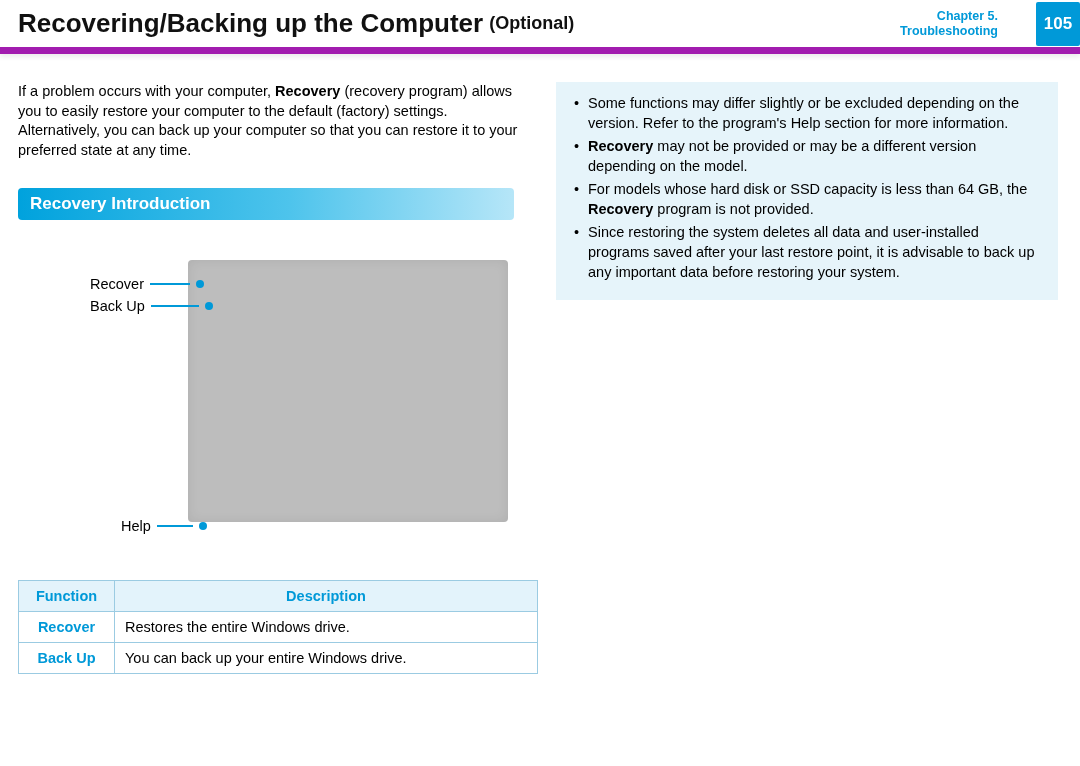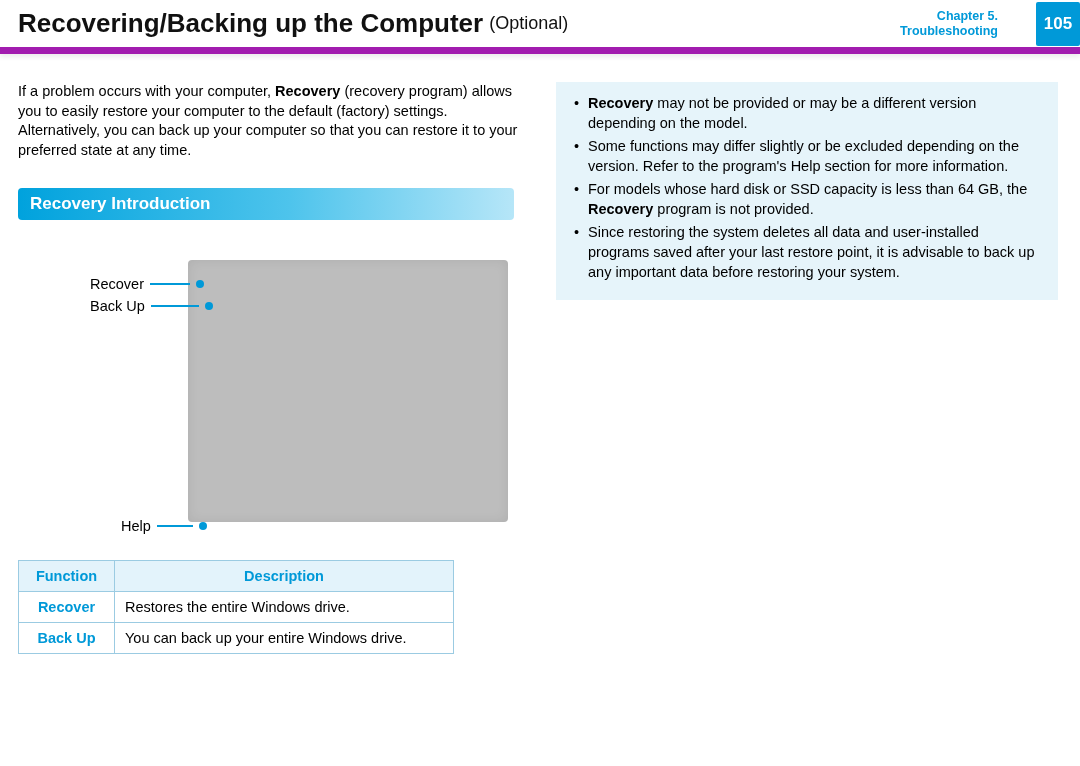--- a/index.html
+++ b/index.html
@@ -20,21 +20,21 @@
     box-shadow: 0 3px 5px rgba(0,0,0,0.08);
     height: 54px;
   }
   .title-main {
     font-size: 26px;
     font-weight: 700;
     color: #111;
   }
   .title-optional {
     font-size: 18px;
-    font-weight: 400;
+    font-weight: 700;
     margin-left: 6px;
     color: #111;
   }
   .header-right {
     margin-left: auto;
     display: flex;
     align-items: center;
     height: 100%;
     gap: 28px;
   }
@@ -108,21 +108,22 @@
     width: 8px; height: 8px; border-radius: 50%; background:#0099d8;
   }
   .c-recover { top: 16px; }
   .c-recover .line { width: 40px; }
   .c-backup  { top: 38px; }
   .c-backup .line { width: 48px; }
   .c-help    { top: 258px; left: 103px; }
   .c-help .line { width: 36px; }
 
   table.func {
-    width: 436px;
+    margin-top: 20px;
+    width: 520px;
     border-collapse: collapse;
   }
   table.func th, table.func td {
     border: 1px solid #9bcbe2;
     padding: 7px 10px;
     text-align: left;
     font-size: 14.5px;
   }
   table.func th {
     background: #e3f3fb;
@@ -214,24 +215,24 @@
           <td class="fn">Back Up</td>
           <td>You can back up your entire Windows drive.</td>
         </tr>
       </tbody>
     </table>
   </div>
 
   <div class="col">
     <div class="note-box">
       <ul>
+        <li>Some functions may differ slightly or be excluded depending on the version. Refer to the program's Help section for more information.</li>
         <li>
           <b>Recovery</b><span> may not be provided or may be a different version depending on the model.</span>
         </li>
-        <li>Some functions may differ slightly or be excluded depending on the version. Refer to the program's Help section for more information.</li>
         <li>
           <span>For models whose hard disk or SSD capacity is less than 64 GB, the </span><b>Recovery</b><span> program is not provided.</span>
         </li>
         <li>Since restoring the system deletes all data and user-installed programs saved after your last restore point, it is advisable to back up any important data before restoring your system.</li>
       </ul>
     </div>
   </div>
 </div>
 
 </body></html>

